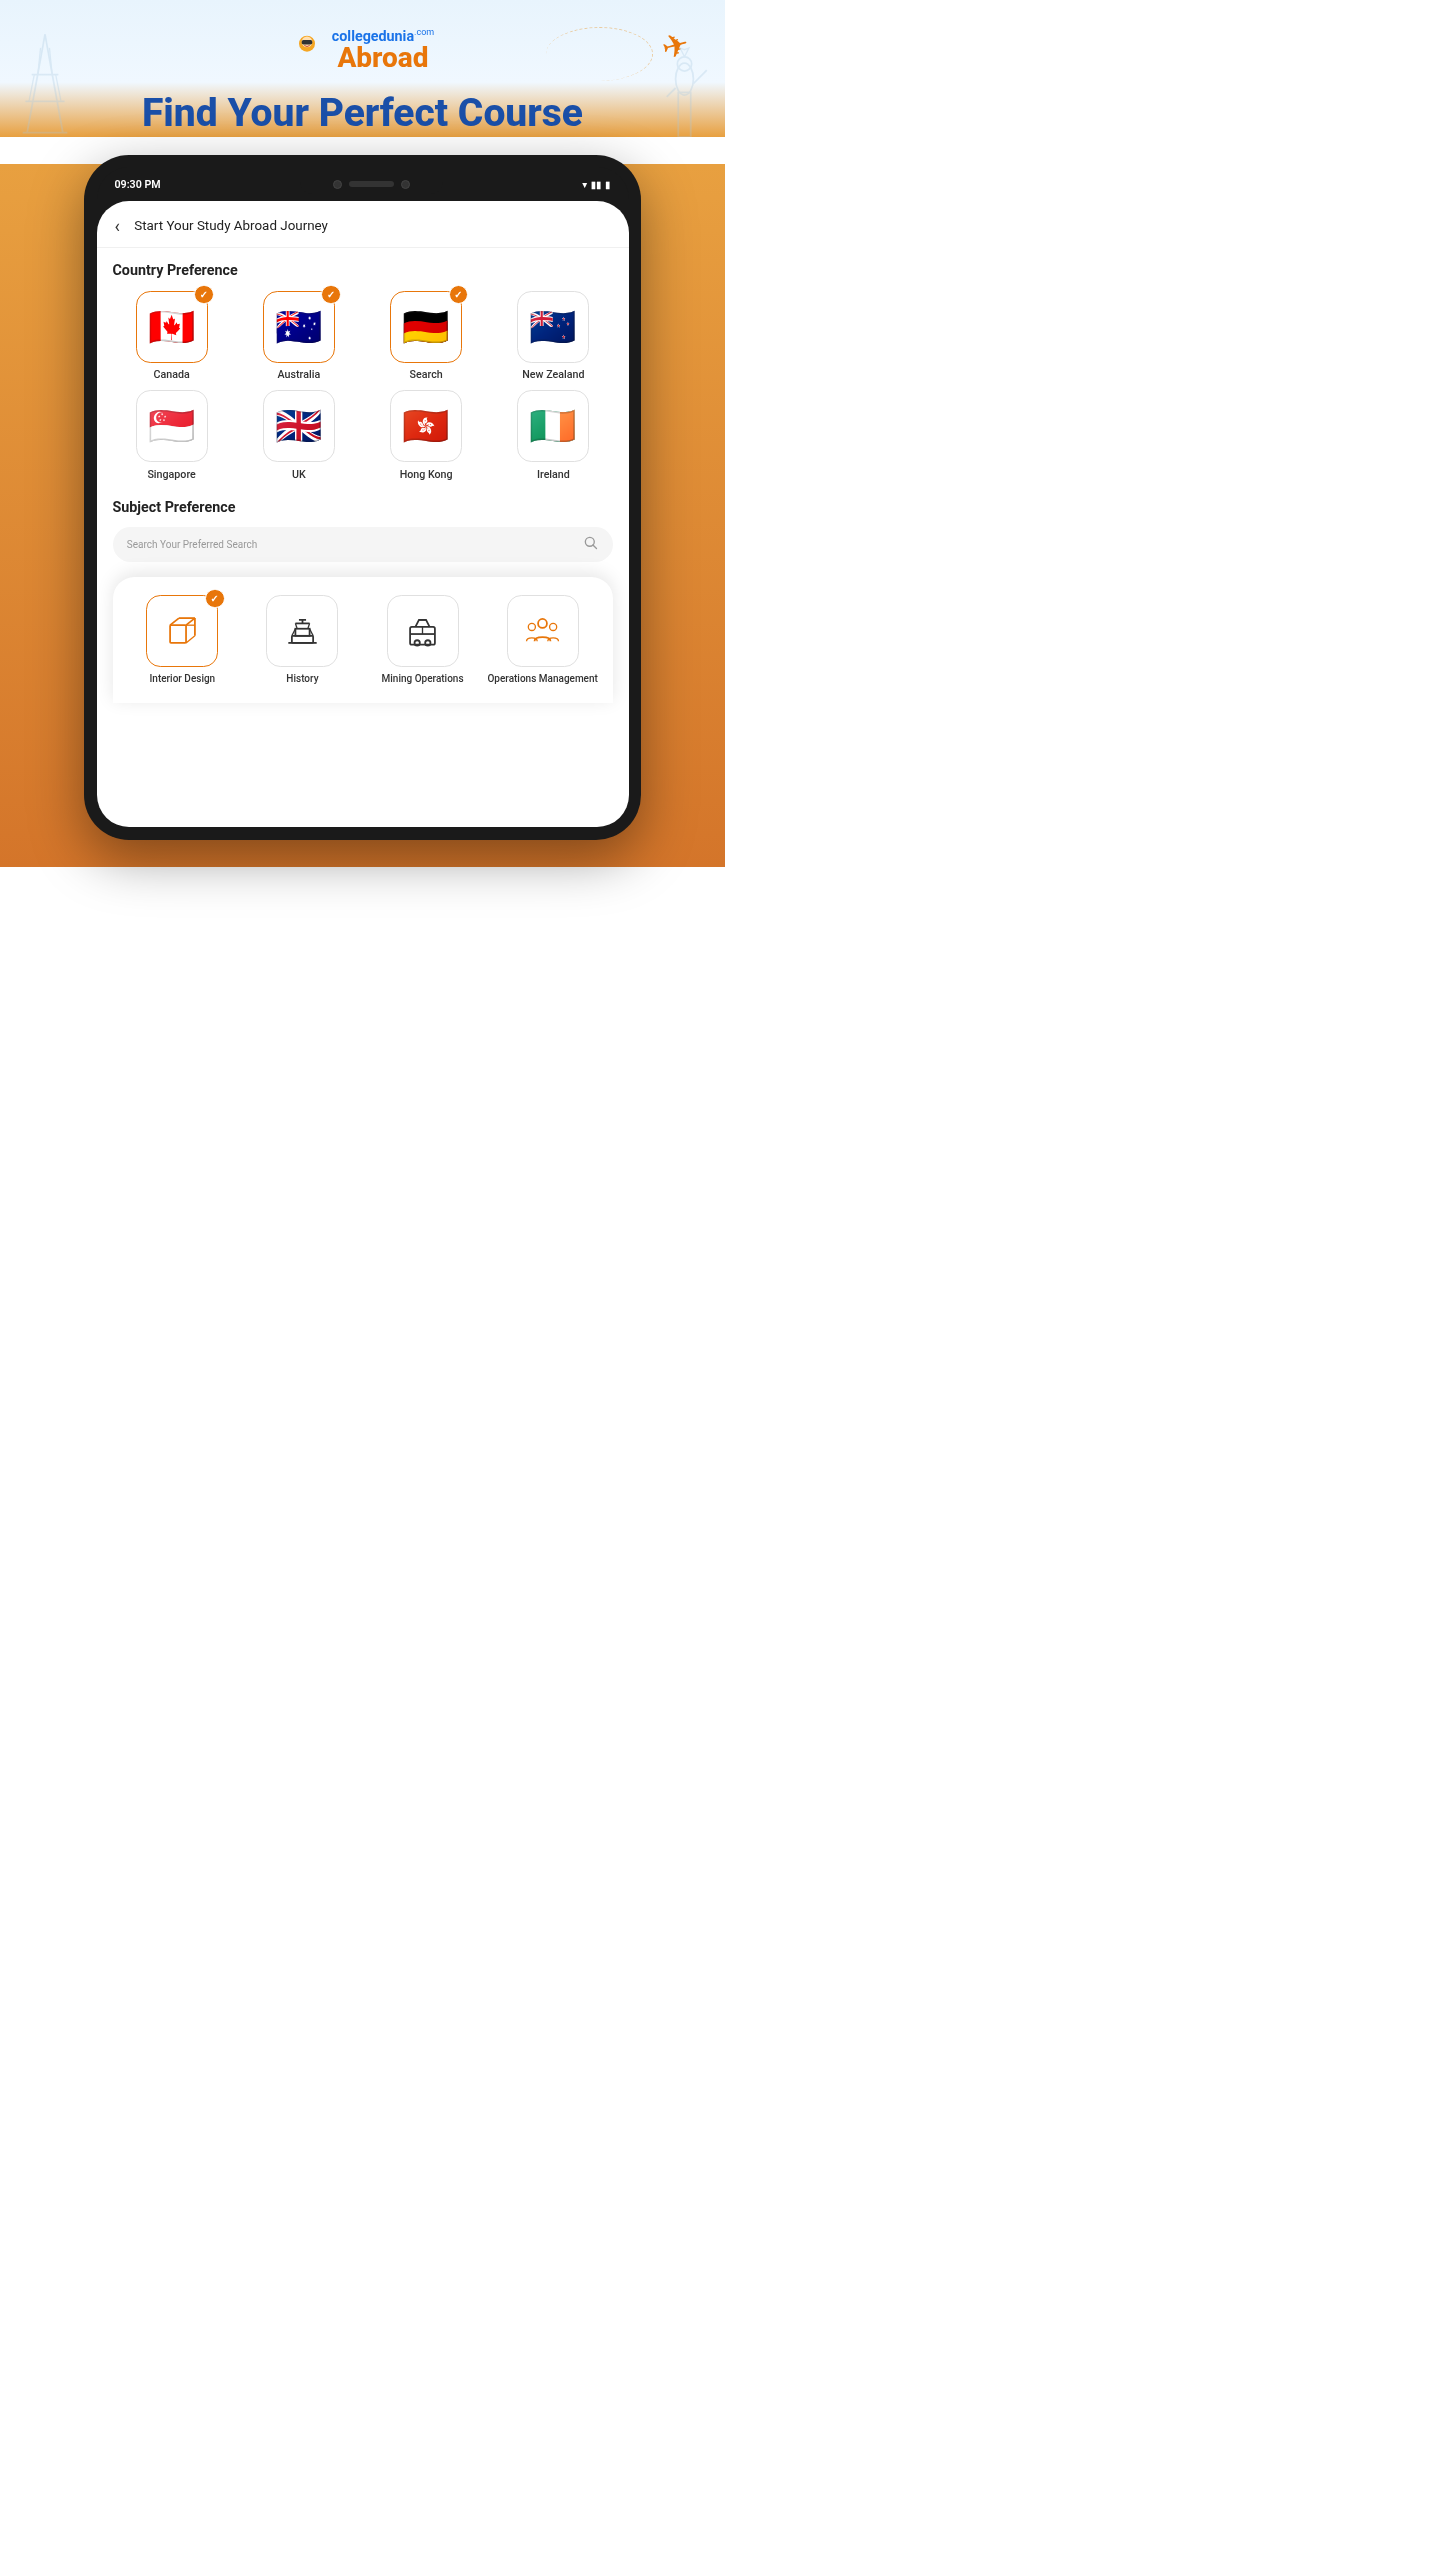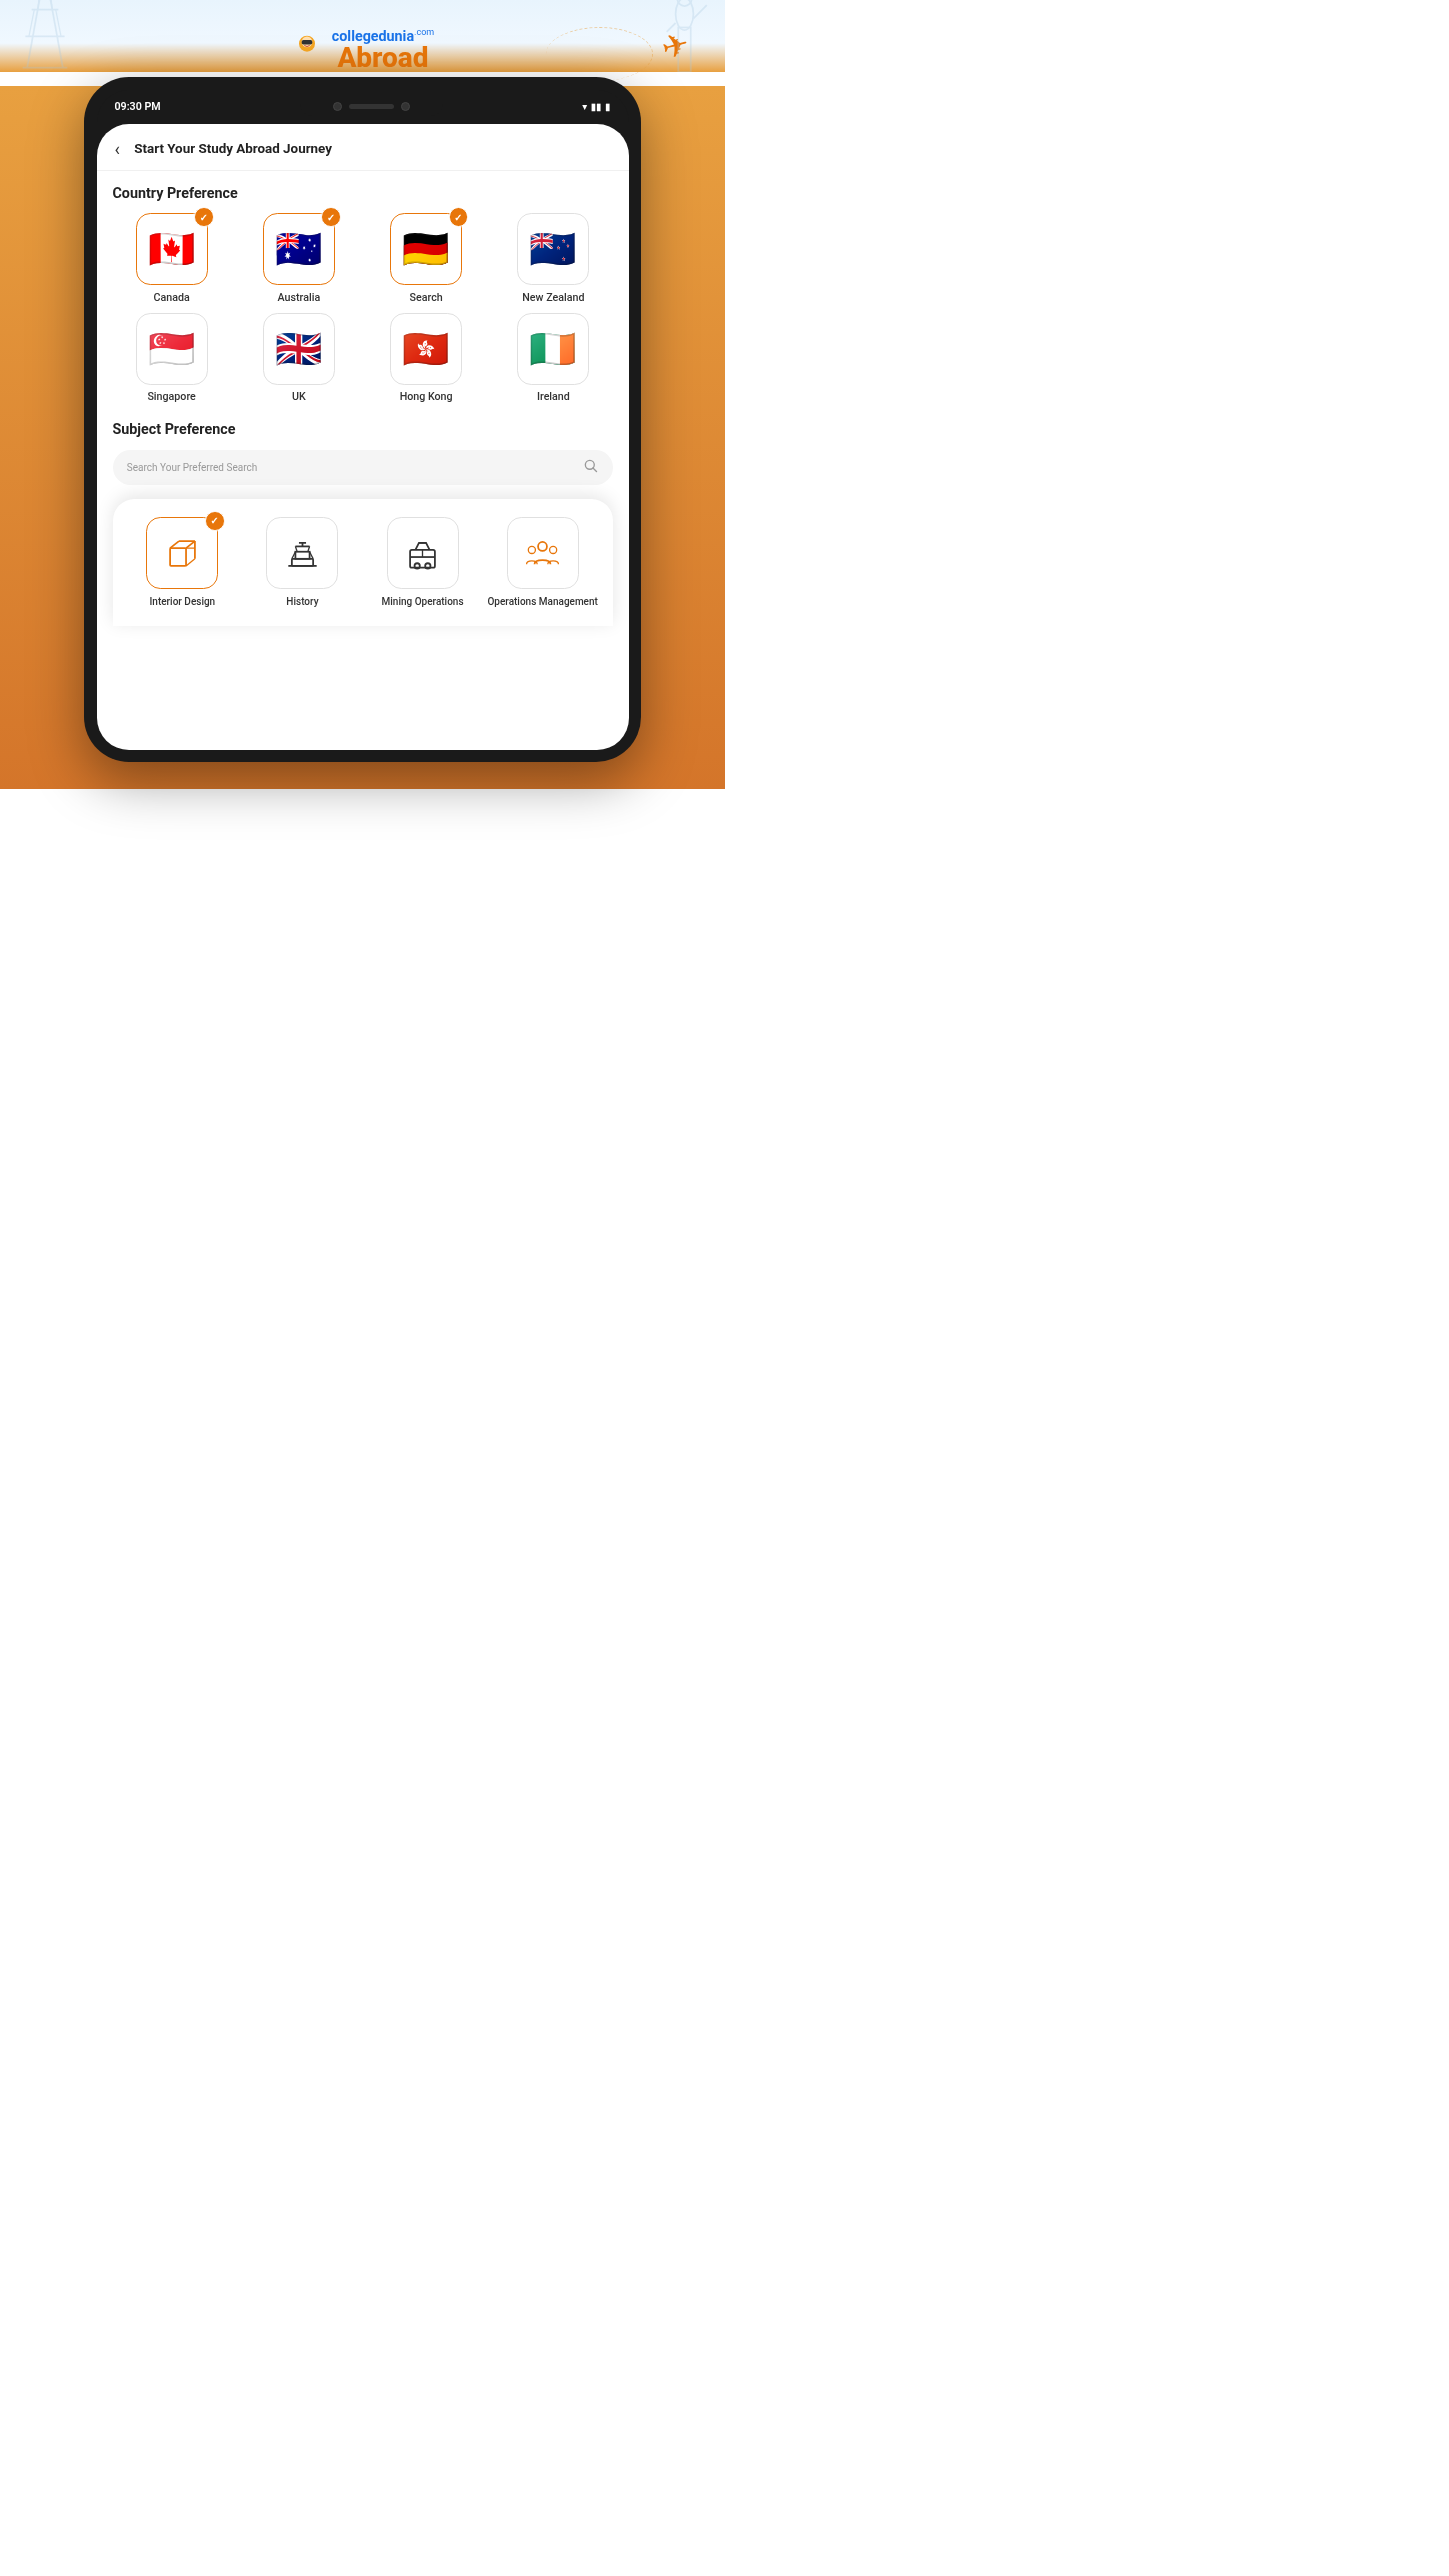--- a/index.html
+++ b/index.html
@@ -147,21 +147,21 @@
     }
 
     .back-arrow {
       font-size: 18px;
       color: #333;
       cursor: pointer;
     }
 
     .screen-title {
       font-size: 13.4px;
-      font-weight: 700;
+      font-weight: 400;
       color: #222;
     }
 
     .screen-content {
       padding: 14.3px 16px;
     }
 
     .section-title {
       font-size: 14.3px;
       font-weight: 700;
@@ -345,20 +345,21 @@
       <path d="M15 14 Q18 16.5 21 14" stroke="#c0392b" stroke-width="1" fill="none"></path>
     </svg>
     <div>
       <span style="font-size:14.3px;color:#1a73e8;font-weight:700;">collegedunia</span><span style="font-size:9px;color:#1a73e8;vertical-align:super;">.com</span>
       <br>
       <span class="logo-text-abroad">Abroad</span>
     </div>
   </div>
   <div class="dashed-path"></div>
   <div class="airplane-icon">✈</div>
+  <h1 class="hero-title">Find Your Perfect Course</h1>
 
   <svg class="eiffel-svg" width="72" height="107" viewBox="0 0 80 120">
     <line x1="40" y1="5" x2="20" y2="115" stroke="#a8c8e0" stroke-width="2"></line>
     <line x1="40" y1="5" x2="60" y2="115" stroke="#a8c8e0" stroke-width="2"></line>
     <line x1="25" y1="50" x2="55" y2="50" stroke="#a8c8e0" stroke-width="2"></line>
     <line x1="18" y1="80" x2="62" y2="80" stroke="#a8c8e0" stroke-width="2"></line>
     <line x1="15" y1="115" x2="65" y2="115" stroke="#a8c8e0" stroke-width="2"></line>
     <line x1="28" y1="50" x2="22" y2="80" stroke="#a8c8e0" stroke-width="1.5"></line>
     <line x1="52" y1="50" x2="58" y2="80" stroke="#a8c8e0" stroke-width="1.5"></line>
     <line x1="35" y1="20" x2="32" y2="50" stroke="#a8c8e0" stroke-width="1.5"></line>

